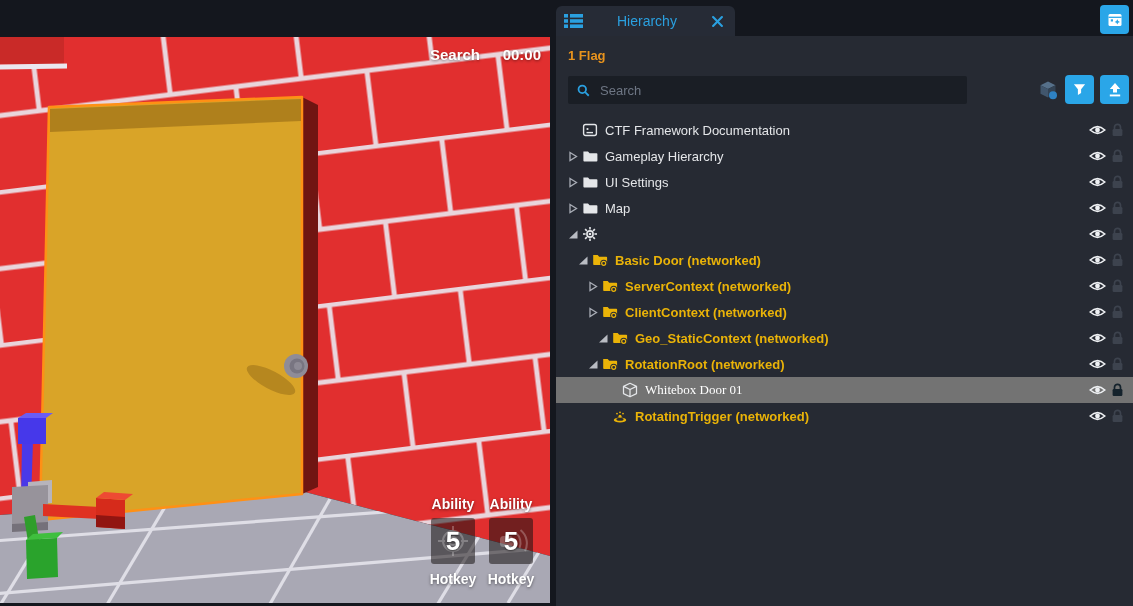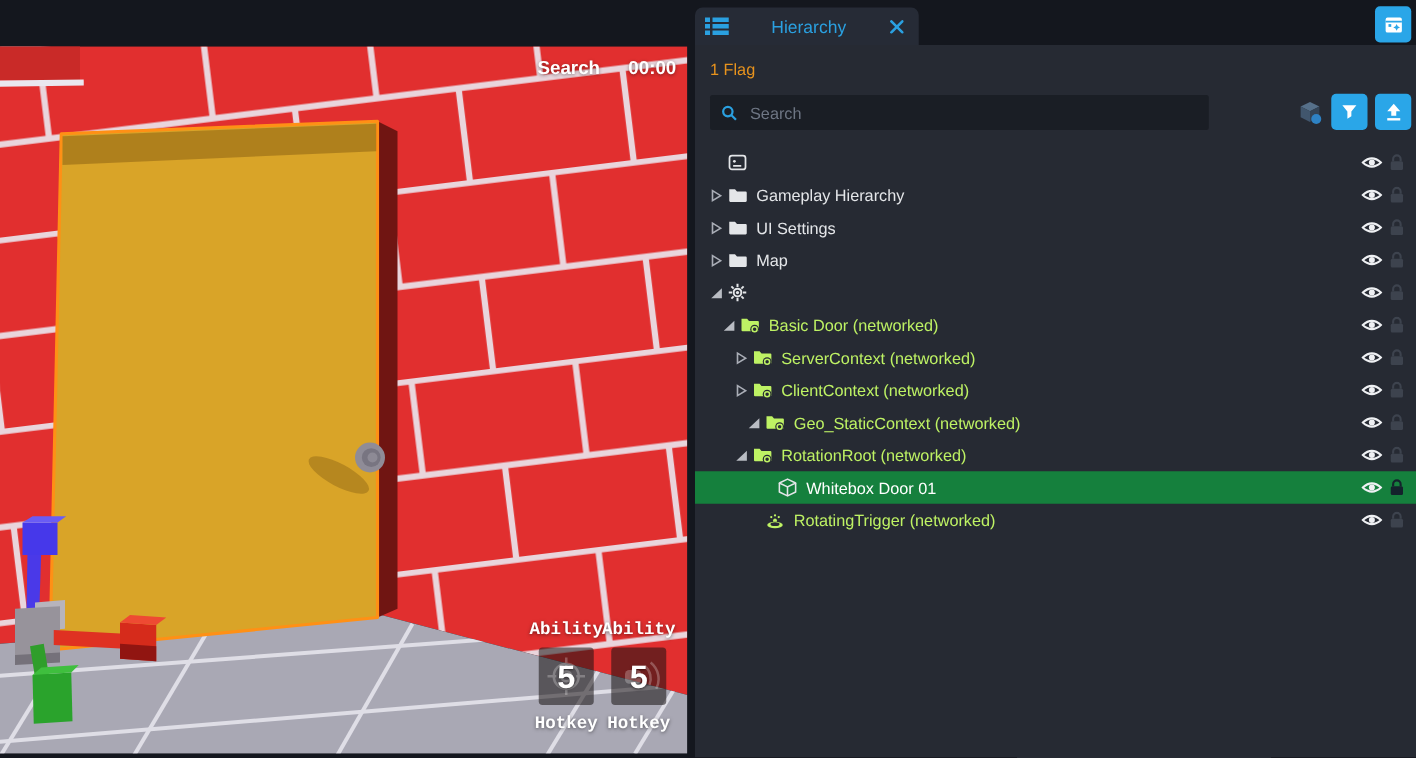--- a/index.html
+++ b/index.html
@@ -10,55 +10,55 @@
   }
   
   .viewport{position:absolute;left:0;top:37px;width:550px;height:566px;overflow:hidden;}
   .viewport svg.scene{position:absolute;left:0;top:0;}
   .hud-state{position:absolute;left:0;top:0;width:100%;color:#fff;font-weight:bold;
     font-size:15px;text-shadow:0 1px 3px rgba(0,0,0,.45);}
   .hud-state .state-label{position:absolute;left:430px;top:9px;}
   .hud-state .timer{position:absolute;right:9px;top:9px;}
   .ability-slot{position:absolute;top:459px;width:44px;display:flex;flex-direction:column;align-items:center;}
   .slot-1{left:431px;} .slot-2{left:489px;}
-  .ability-label,.hotkey-label{color:#fff;font-weight:bold;font-size:14px;text-shadow:0 1px 3px rgba(0,0,0,.5);font-family:Liberation Mono, monospace;}
+  .ability-label,.hotkey-label{color:#fff;font-weight:bold;font-size:14px;text-shadow:0 1px 3px rgba(0,0,0,.5);}
   .ability-box{position:relative;margin-top:6px;width:44px;height:46px;border-radius:3px;
     background:rgba(24,19,19,.55);display:flex;align-items:center;justify-content:center;}
   .ability-box .faint-icon{position:absolute;left:5px;top:6px;opacity:.25;}
   .ability-key{position:relative;color:#fff;font-weight:bold;font-size:26px;text-shadow:0 1px 2px rgba(0,0,0,.5);}
   .hotkey-label{margin-top:7px;}
   
   .right-panel{position:absolute;left:556px;top:0;width:577px;height:606px;}
   .tab{position:absolute;left:0;top:6px;height:30px;background:#262b36;border-radius:6px 6px 0 0;
     display:flex;align-items:center;padding:0 12px 0 8px;gap:25px;}
   .tab-title{color:#2aa0e0;font-size:14px;margin-left:8px;}
   .tab-close{margin-left:10px;display:flex;align-items:center;cursor:pointer;}
   .panel-body{position:absolute;left:0;top:36px;right:0;bottom:0;background:#262a33;}
-  .flag-count{position:absolute;left:12px;top:12px;color:#e8931d;font-weight:normal;font-size:13px;}
+  .flag-count{position:absolute;left:12px;top:12px;color:#e8931d;font-weight:bold;font-size:13px;}
   .search-bar{position:absolute;left:12px;top:40px;width:399px;height:28px;background:#1a1e25;
     border-radius:2px;display:flex;align-items:center;padding:0 8px;box-sizing:border-box;}
   .search-bar input{flex:1;background:transparent;border:none;outline:none;color:#cfd2d8;
     font-size:13px;margin-left:7px;font-family:"Liberation Sans",sans-serif;}
   .search-bar input::placeholder{color:#6e7684;}
   .tool-btn{position:absolute;width:29px;height:29px;border:none;border-radius:4px;background:#2aa6e8;
     display:flex;align-items:center;justify-content:center;cursor:pointer;padding:0;}
   .btn-filter{left:509px;top:39px;}
   .btn-upload{left:544px;top:39px;}
   .btn-calendar{left:544px;top:5px;}
   .prefab-cube{position:absolute;left:482px;top:44px;width:20px;height:20px;}
   
   .tree{position:absolute;left:0;top:81px;right:0;}
   .tree-row{position:relative;display:flex;align-items:center;height:26px;padding-left:12px;}
   .tree-row .indent{display:inline-block;height:1px;}
   .tree-row .arrow{width:14px;display:flex;align-items:center;flex:none;}
   .tree-row .node-icon{width:17px;height:16px;margin-right:6px;display:flex;align-items:center;flex:none;}
   .tree-row .row-label{font-size:13px;white-space:nowrap;}
   .tone-white{color:#e4e6e9;}
-  .tone-teal{color:#bef264;}
-  .tree-row.selected{background:#15803d;}
+  .tone-teal{color:#eab308;font-weight:bold;}
+  .tree-row.selected{background:#737373;font-family:Liberation Serif, serif;}
   .tree-row.selected .row-label{color:#fff;}
   .eye{position:absolute;right:27px;top:7px;color:#eef0f3;display:flex;}
   .lock{position:absolute;right:9px;top:6px;color:#3d434e;display:flex;}
   .tree-row.selected .lock{color:#14222c;}
 </style>
 </head>
 <body>
 
 <div class="viewport">
   <svg class="scene" width="550" height="566" viewBox="0 0 550 566">
@@ -210,20 +210,21 @@
         <div class="tree-row tone-white">
     <span class="indent" style="width: 0px;"></span>
     <span class="arrow"></span>
     <span class="node-icon">
             <svg width="16" height="16" viewBox="0 0 16 16" fill="none" stroke="currentColor" stroke-width="1.4">
               <rect x="1.6" y="2.5" width="12.8" height="11" rx="2"></rect>
               <circle cx="5.5" cy="7" r="1.1" fill="currentColor" stroke="none"></circle>
               <line x1="4.5" y1="10.6" x2="11" y2="10.6"></line>
             </svg>
           </span>
+    <span class="row-label">CTF Framework Documentation</span>
     <span class="eye">
       <svg width="17" height="12" viewBox="0 0 17 12">
         <path d="M1.2,6 Q8.5,-0.6 15.8,6 Q8.5,12.6 1.2,6 Z" fill="none" stroke="currentColor" stroke-width="1.6"></path>
         <circle cx="8.5" cy="6" r="2.4" fill="currentColor"></circle>
       </svg>
     </span>
     <span class="lock">
       <svg width="13" height="14" viewBox="0 0 13 14">
         <path d="M3.5,6 V4.3 a3,3 0 0 1 6,0 V6" fill="none" stroke="currentColor" stroke-width="1.7"></path>
         <rect x="1.6" y="6" width="9.8" height="7" rx="1.2" fill="currentColor"></rect>

